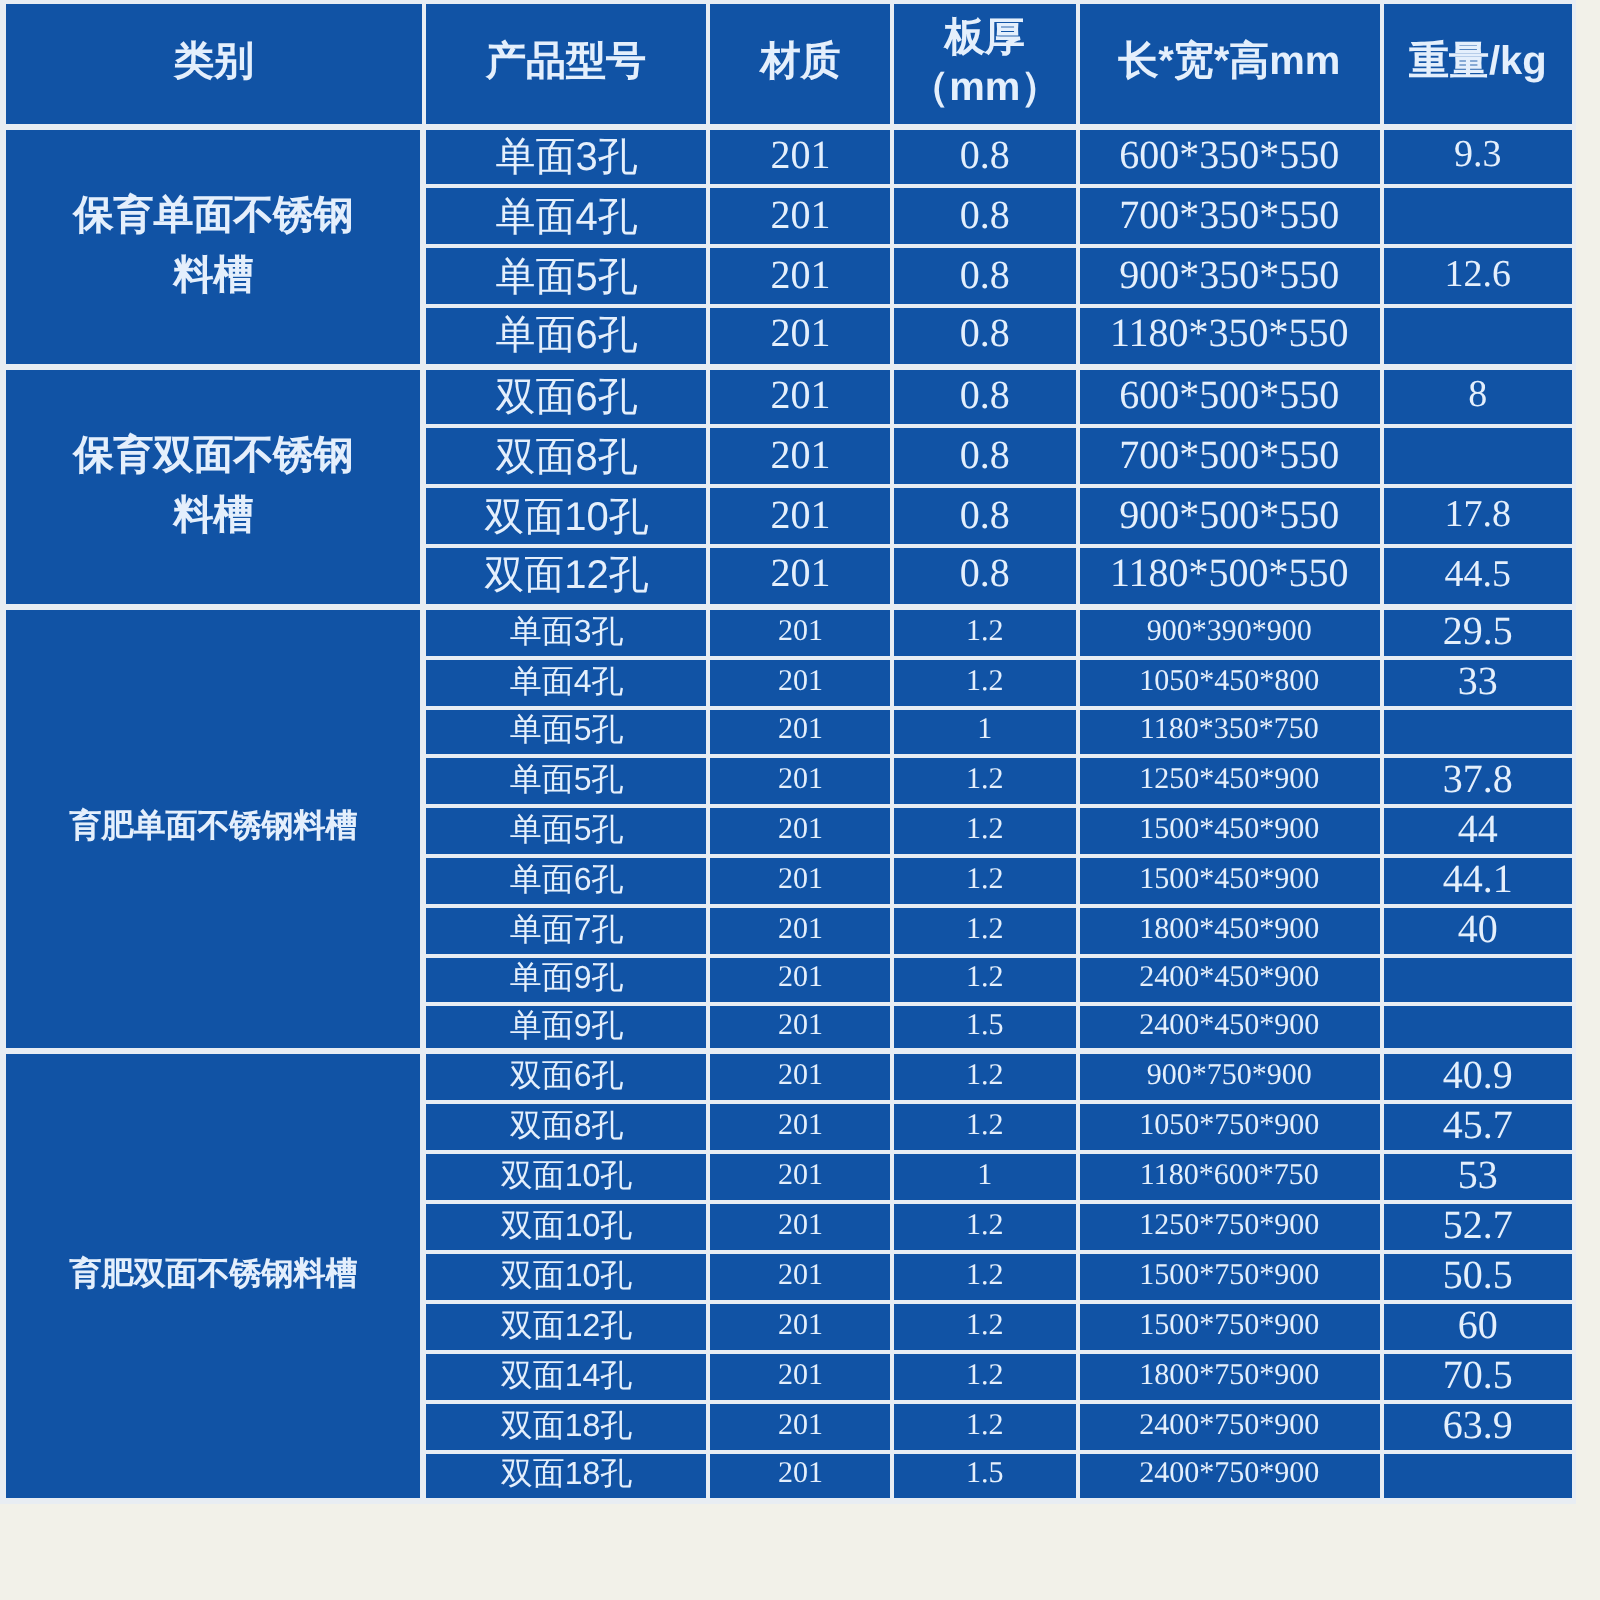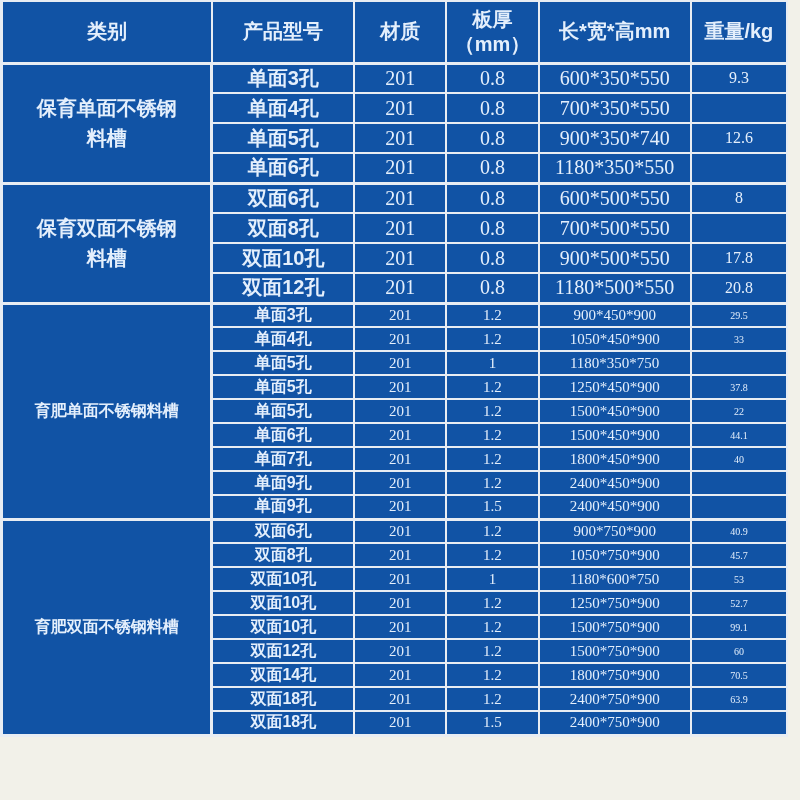--- a/index.html
+++ b/index.html
@@ -38,27 +38,27 @@
     font-size:20px;
     font-weight:700;
     line-height:1.25;
   }
   tr.group-first td{border-top:3px solid var(--line);}
   td.cat{border-right:3px solid var(--line);font-weight:600;line-height:1.5;}
   td.cat-lg{font-size:20px;}
   td.cat-sm{font-size:17px;}
   tr.size-lg td{height:30px;font-size:20px;}
   tr.size-sm td{height:24px;font-size:16px;}
-  td.c-model{font-weight:700;}
+  td.c-model{font-weight:400;}
   td.c-material,td.c-thickness,td.c-size,td.c-weight{
     font-family:"Liberation Serif","DejaVu Serif",serif;
     font-weight:400;
   }
-  tr.size-lg td.c-weight{font-size:16px;}
-  tr.size-sm td.c-weight{font-size:10px;}
+  tr.size-lg td.c-weight{font-size:19px;}
+  tr.size-sm td.c-weight{font-size:20px;}
   tr.size-sm td.c-material,tr.size-sm td.c-thickness,tr.size-sm td.c-size{font-size:15px;}
 </style>
 </head>
 <body>
 
 <table>
   <colgroup>
     <col style="width:210px">
     <col style="width:142px">
     <col style="width:92px">
@@ -91,21 +91,21 @@
         <td class="c-model">单面4孔</td>
         <td class="c-material">201</td>
         <td class="c-thickness">0.8</td>
         <td class="c-size">700*350*550</td>
         <td class="c-weight"></td>
       </tr>
       <tr class="size-lg">
         <td class="c-model">单面5孔</td>
         <td class="c-material">201</td>
         <td class="c-thickness">0.8</td>
-        <td class="c-size">900*350*740</td>
+        <td class="c-size">900*350*550</td>
         <td class="c-weight">12.6</td>
       </tr>
       <tr class="size-lg">
         <td class="c-model">单面6孔</td>
         <td class="c-material">201</td>
         <td class="c-thickness">0.8</td>
         <td class="c-size">1180*350*550</td>
         <td class="c-weight"></td>
       </tr>
       <tr class="group-first size-lg">
@@ -129,35 +129,35 @@
         <td class="c-material">201</td>
         <td class="c-thickness">0.8</td>
         <td class="c-size">900*500*550</td>
         <td class="c-weight">17.8</td>
       </tr>
       <tr class="size-lg">
         <td class="c-model">双面12孔</td>
         <td class="c-material">201</td>
         <td class="c-thickness">0.8</td>
         <td class="c-size">1180*500*550</td>
-        <td class="c-weight">20.8</td>
+        <td class="c-weight">44.5</td>
       </tr>
       <tr class="group-first size-sm">
         <td rowspan="9" class="cat cat-sm">育肥单面不锈钢料槽</td>
         <td class="c-model">单面3孔</td>
         <td class="c-material">201</td>
         <td class="c-thickness">1.2</td>
-        <td class="c-size">900*450*900</td>
+        <td class="c-size">900*390*900</td>
         <td class="c-weight">29.5</td>
       </tr>
       <tr class="size-sm">
         <td class="c-model">单面4孔</td>
         <td class="c-material">201</td>
         <td class="c-thickness">1.2</td>
-        <td class="c-size">1050*450*900</td>
+        <td class="c-size">1050*450*800</td>
         <td class="c-weight">33</td>
       </tr>
       <tr class="size-sm">
         <td class="c-model">单面5孔</td>
         <td class="c-material">201</td>
         <td class="c-thickness">1</td>
         <td class="c-size">1180*350*750</td>
         <td class="c-weight"></td>
       </tr>
       <tr class="size-sm">
@@ -165,21 +165,21 @@
         <td class="c-material">201</td>
         <td class="c-thickness">1.2</td>
         <td class="c-size">1250*450*900</td>
         <td class="c-weight">37.8</td>
       </tr>
       <tr class="size-sm">
         <td class="c-model">单面5孔</td>
         <td class="c-material">201</td>
         <td class="c-thickness">1.2</td>
         <td class="c-size">1500*450*900</td>
-        <td class="c-weight">22</td>
+        <td class="c-weight">44</td>
       </tr>
       <tr class="size-sm">
         <td class="c-model">单面6孔</td>
         <td class="c-material">201</td>
         <td class="c-thickness">1.2</td>
         <td class="c-size">1500*450*900</td>
         <td class="c-weight">44.1</td>
       </tr>
       <tr class="size-sm">
         <td class="c-model">单面7孔</td>
@@ -229,21 +229,21 @@
         <td class="c-material">201</td>
         <td class="c-thickness">1.2</td>
         <td class="c-size">1250*750*900</td>
         <td class="c-weight">52.7</td>
       </tr>
       <tr class="size-sm">
         <td class="c-model">双面10孔</td>
         <td class="c-material">201</td>
         <td class="c-thickness">1.2</td>
         <td class="c-size">1500*750*900</td>
-        <td class="c-weight">99.1</td>
+        <td class="c-weight">50.5</td>
       </tr>
       <tr class="size-sm">
         <td class="c-model">双面12孔</td>
         <td class="c-material">201</td>
         <td class="c-thickness">1.2</td>
         <td class="c-size">1500*750*900</td>
         <td class="c-weight">60</td>
       </tr>
       <tr class="size-sm">
         <td class="c-model">双面14孔</td>

